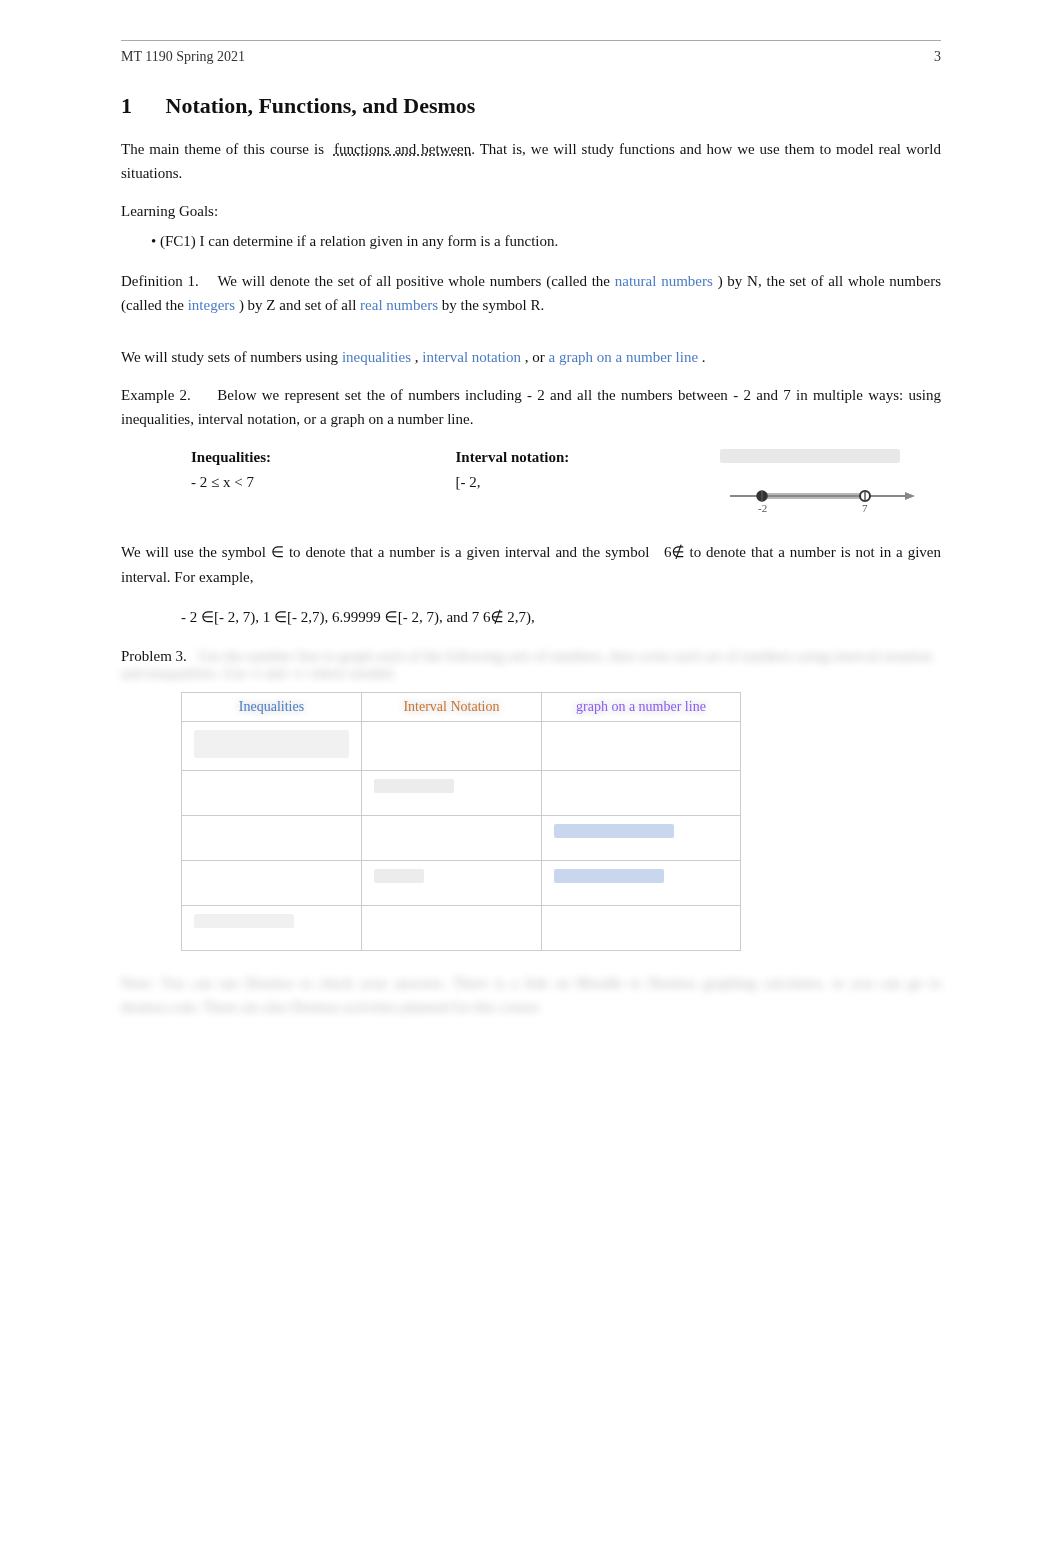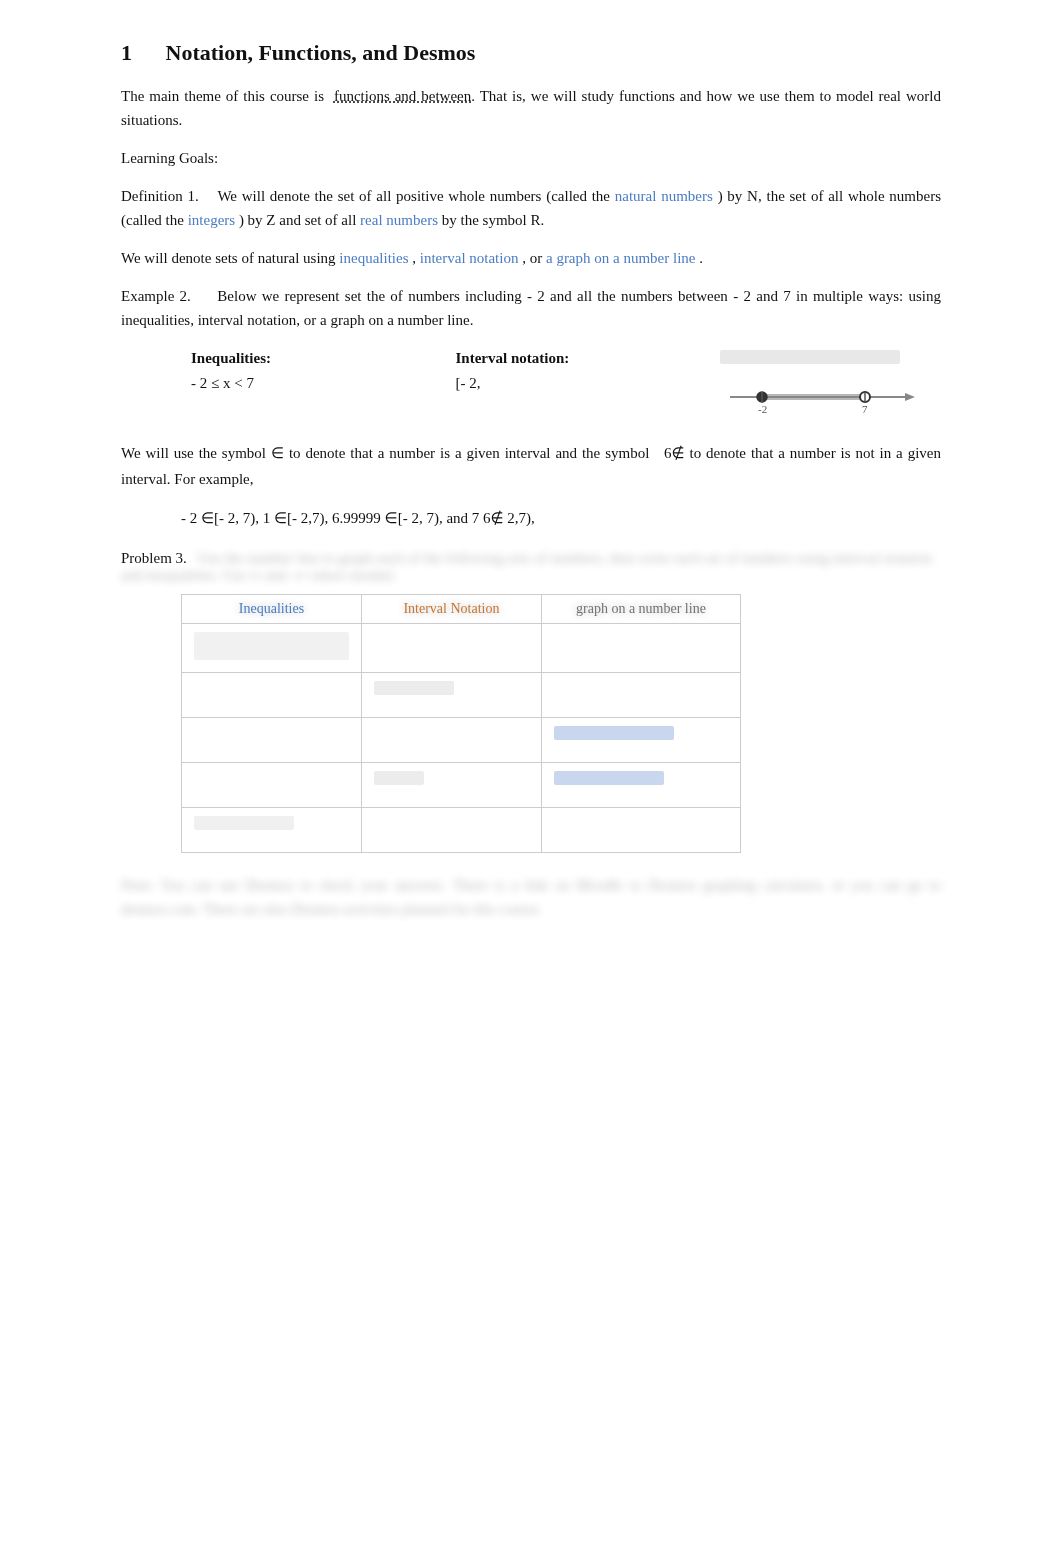--- a/index.html
+++ b/index.html
@@ -61,21 +61,21 @@
       margin-bottom: 14px;
     }
     ul.learning-goals li {
       line-height: 1.7;
       margin-bottom: 4px;
     }
     ul.learning-goals li::before {
       content: "• ";
     }
     .definition-block {
-      margin-bottom: 14px;
+      margin-bottom: 28px;
       line-height: 1.6;
       text-align: justify;
     }
     .example-block {
       margin-bottom: 9px;
       line-height: 1.6;
       text-align: justify;
     }
     .notation-table {
       width: 100%;
@@ -142,60 +142,67 @@
       font-size: 14px;
       background: #fff;
     }
     .col-header-blue {
       color: #4a7cc4;
     }
     .col-header-orange {
       color: #c87533;
     }
     .col-header-green {
-      color: #737373;
+      color: #8b5cf6;
     }
     .bottom-note {
       margin-top: 20px;
       line-height: 1.6;
       text-align: justify;
     }
   </style>
 </head>
 <body>
 
 <div class="page">
 
+  <div class="header-bar">
+    <span class="header-label">MT 1190 Spring 2021</span>
+    <span class="header-page-num">3</span>
+  </div>
 
   <h1 class="section-title">
     <span class="sec-num">1</span>
     <span>Notation, Functions, and Desmos</span>
   </h1>
 
   <p class="body-text">
     The main theme of this course is &nbsp;<span style="text-decoration:underline; text-decoration-style: dotted;">functions and between</span>. That is, we will study functions and how we use them to model real world situations.
   </p>
 
   <p class="learning-goals-label">Learning Goals:</p>
   <ul class="learning-goals">
+    <li>
+      <span>(FC1) I can determine if a relation given in any form is a function.</span>
+    </li>
   </ul>
 
   <p class="definition-block">
     <span>Definition 1. &nbsp;&nbsp;</span>
     <span>We will denote the set of all positive whole numbers (called the </span>
     <a class="link-blue" href="#">natural numbers</a>
     <span> ) by N, the set of all whole numbers (called the </span>
     <a class="link-blue" href="#">integers</a>
     <span> ) by Z and set of all </span>
     <a class="link-blue" href="#">real numbers</a>
     <span>  by the symbol R.</span>
   </p>
 
   <p class="body-text">
-    <span>We will denote sets of natural using </span>
+    <span>We will study sets of numbers using </span>
     <a class="link-blue" href="#">inequalities</a>
     <span> , </span>
     <a class="link-blue" href="#">interval notation</a>
     <span>  , or </span>
     <a class="link-blue" href="#">a graph on a number line</a>
     <span> .</span>
   </p>
 
   <p class="example-block">
     <span>Example 2. &nbsp;&nbsp;&nbsp;</span>

